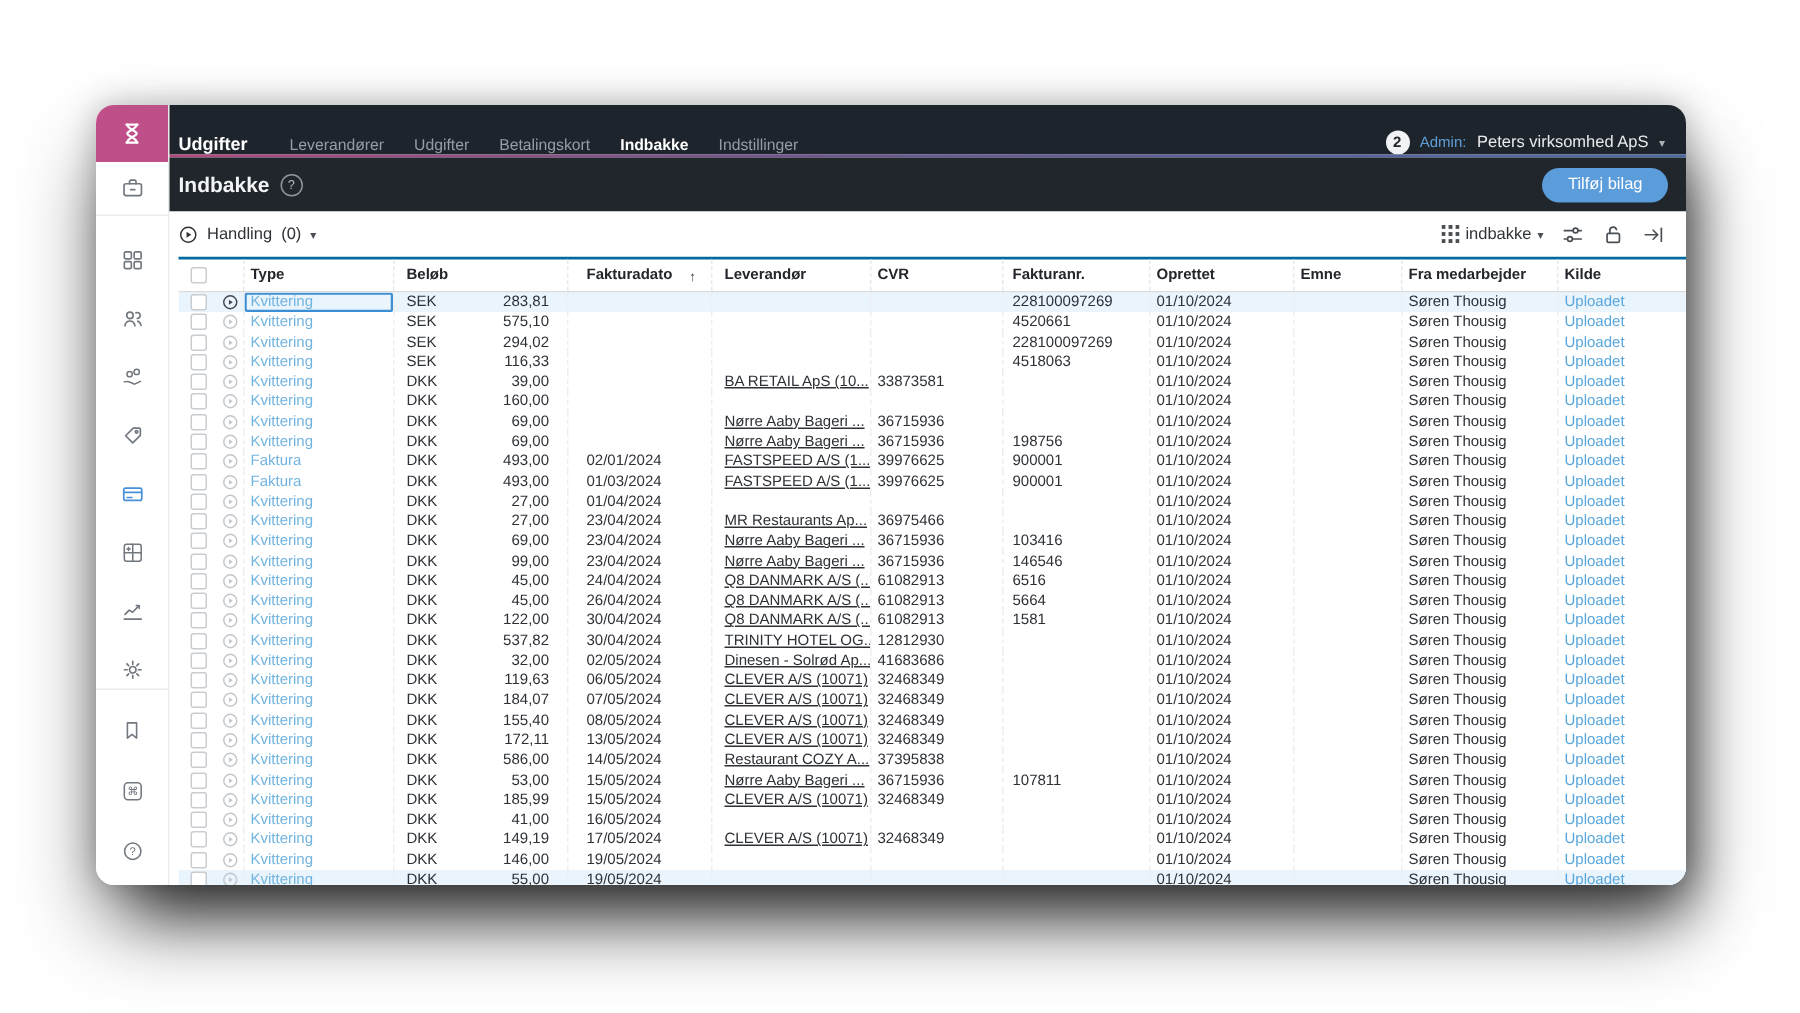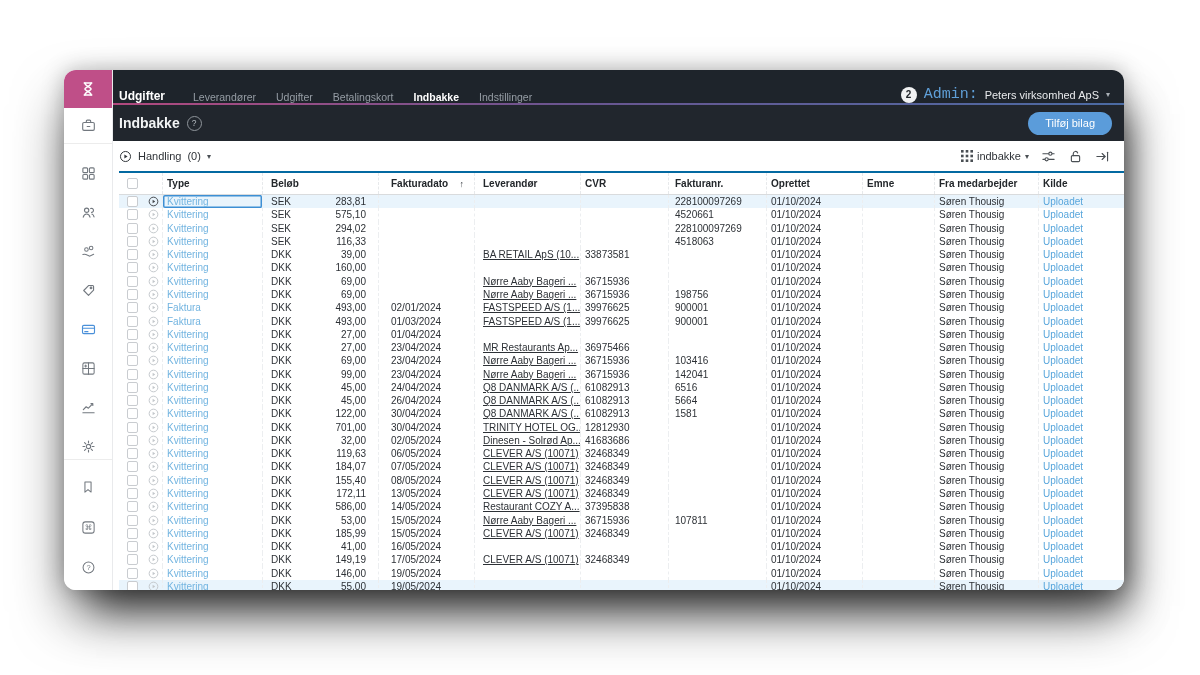--- a/index.html
+++ b/index.html
@@ -25,21 +25,21 @@
   .side-item.active{color:#4a90d9;}
   .ico{display:block;}
   
   .main{flex:1;display:flex;flex-direction:column;min-width:0;}
   .navbar{height:33px;background:#1e242b;display:flex;align-items:flex-end;padding:0 14px 0 6px;}
   .brand{color:#fff;font-size:12px;font-weight:700;margin-right:28px;}
   .tab{color:#969da5;font-size:10.5px;margin-right:20px;cursor:pointer;white-space:nowrap;}
   .tab.active{color:#fff;font-weight:700;}
   .nav-right{margin-left:auto;display:flex;align-items:center;gap:7px;}
   .admin-badge{width:16px;height:16px;border-radius:50%;background:#f1f2f3;color:#22262b;font-size:10px;font-weight:700;display:flex;align-items:center;justify-content:center;}
-  .admin-label{color:#5f9fd8;font-size:15px;font-family:Liberation Mono, monospace;}
+  .admin-label{color:#5f9fd8;font-size:10px;}
   .admin-company{color:#e8eaec;font-size:11px;}
   .caret{font-size:8px;color:#aab0b6;}
   .grad-line{height:2px;background:linear-gradient(90deg,#b2497e 0%,#6a5590 45%,#4b6ba3 100%);}
   .headerband{height:36px;background:#21262d;display:flex;align-items:center;padding:0 12px 0 6px;}
   .page-title{color:#f2f4f5;font-size:14px;font-weight:600;margin-right:7px;}
   .title-help{width:13px;height:13px;border-radius:50%;border:1px solid #8f959b;color:#b6bcc2;font-size:8.5px;display:flex;align-items:center;justify-content:center;}
   .add-btn{margin-left:auto;background:#5b9cda;color:#fff;border:none;border-radius:15px;height:23px;padding:0 17px;font-size:11px;font-family:inherit;cursor:pointer;}
   
   .content{flex:1;background:#fff;display:flex;flex-direction:column;min-height:0;}
   .toolbar{height:30px;display:flex;align-items:center;padding:0 14px 0 6px;}
@@ -647,21 +647,21 @@
     <div class="cell cell-type">
                 <span class="type-link">Kvittering</span>
               </div>
     <div class="cell cell-amount">
       <span>DKK</span>
                 <span>99,00</span>
     </div>
     <div class="cell cell-date">23/04/2024</div>
     <div class="cell cell-supplier">Nørre Aaby Bageri ...</div>
     <div class="cell">36715936</div>
-    <div class="cell cell-invno">142041</div>
+    <div class="cell cell-invno">146546</div>
     <div class="cell">01/10/2024</div>
     <div class="cell"></div>
     <div class="cell">Søren Thousig</div>
     <div class="cell no-sep">
                 <span class="source-link">Uploadet</span>
               </div>
   </div>
             <div class="grid-row row">
     <div class="cell cell-check">
                 <span class="checkbox"></span>
@@ -754,21 +754,21 @@
       <svg width="11" height="11" viewBox="0 0 16 16" fill="none" stroke="currentColor" stroke-width="1.4">
         <circle cx="8" cy="8" r="6.3"></circle>
         <path d="M6.7 5.6v4.8l3.8-2.4z" fill="currentColor" stroke="none"></path>
       </svg>
     </div>
     <div class="cell cell-type">
                 <span class="type-link">Kvittering</span>
               </div>
     <div class="cell cell-amount">
       <span>DKK</span>
-                <span>701,00</span>
+                <span>537,82</span>
     </div>
     <div class="cell cell-date">30/04/2024</div>
     <div class="cell cell-supplier">TRINITY HOTEL OG...</div>
     <div class="cell">12812930</div>
     <div class="cell cell-invno"></div>
     <div class="cell">01/10/2024</div>
     <div class="cell"></div>
     <div class="cell">Søren Thousig</div>
     <div class="cell no-sep">
                 <span class="source-link">Uploadet</span>

